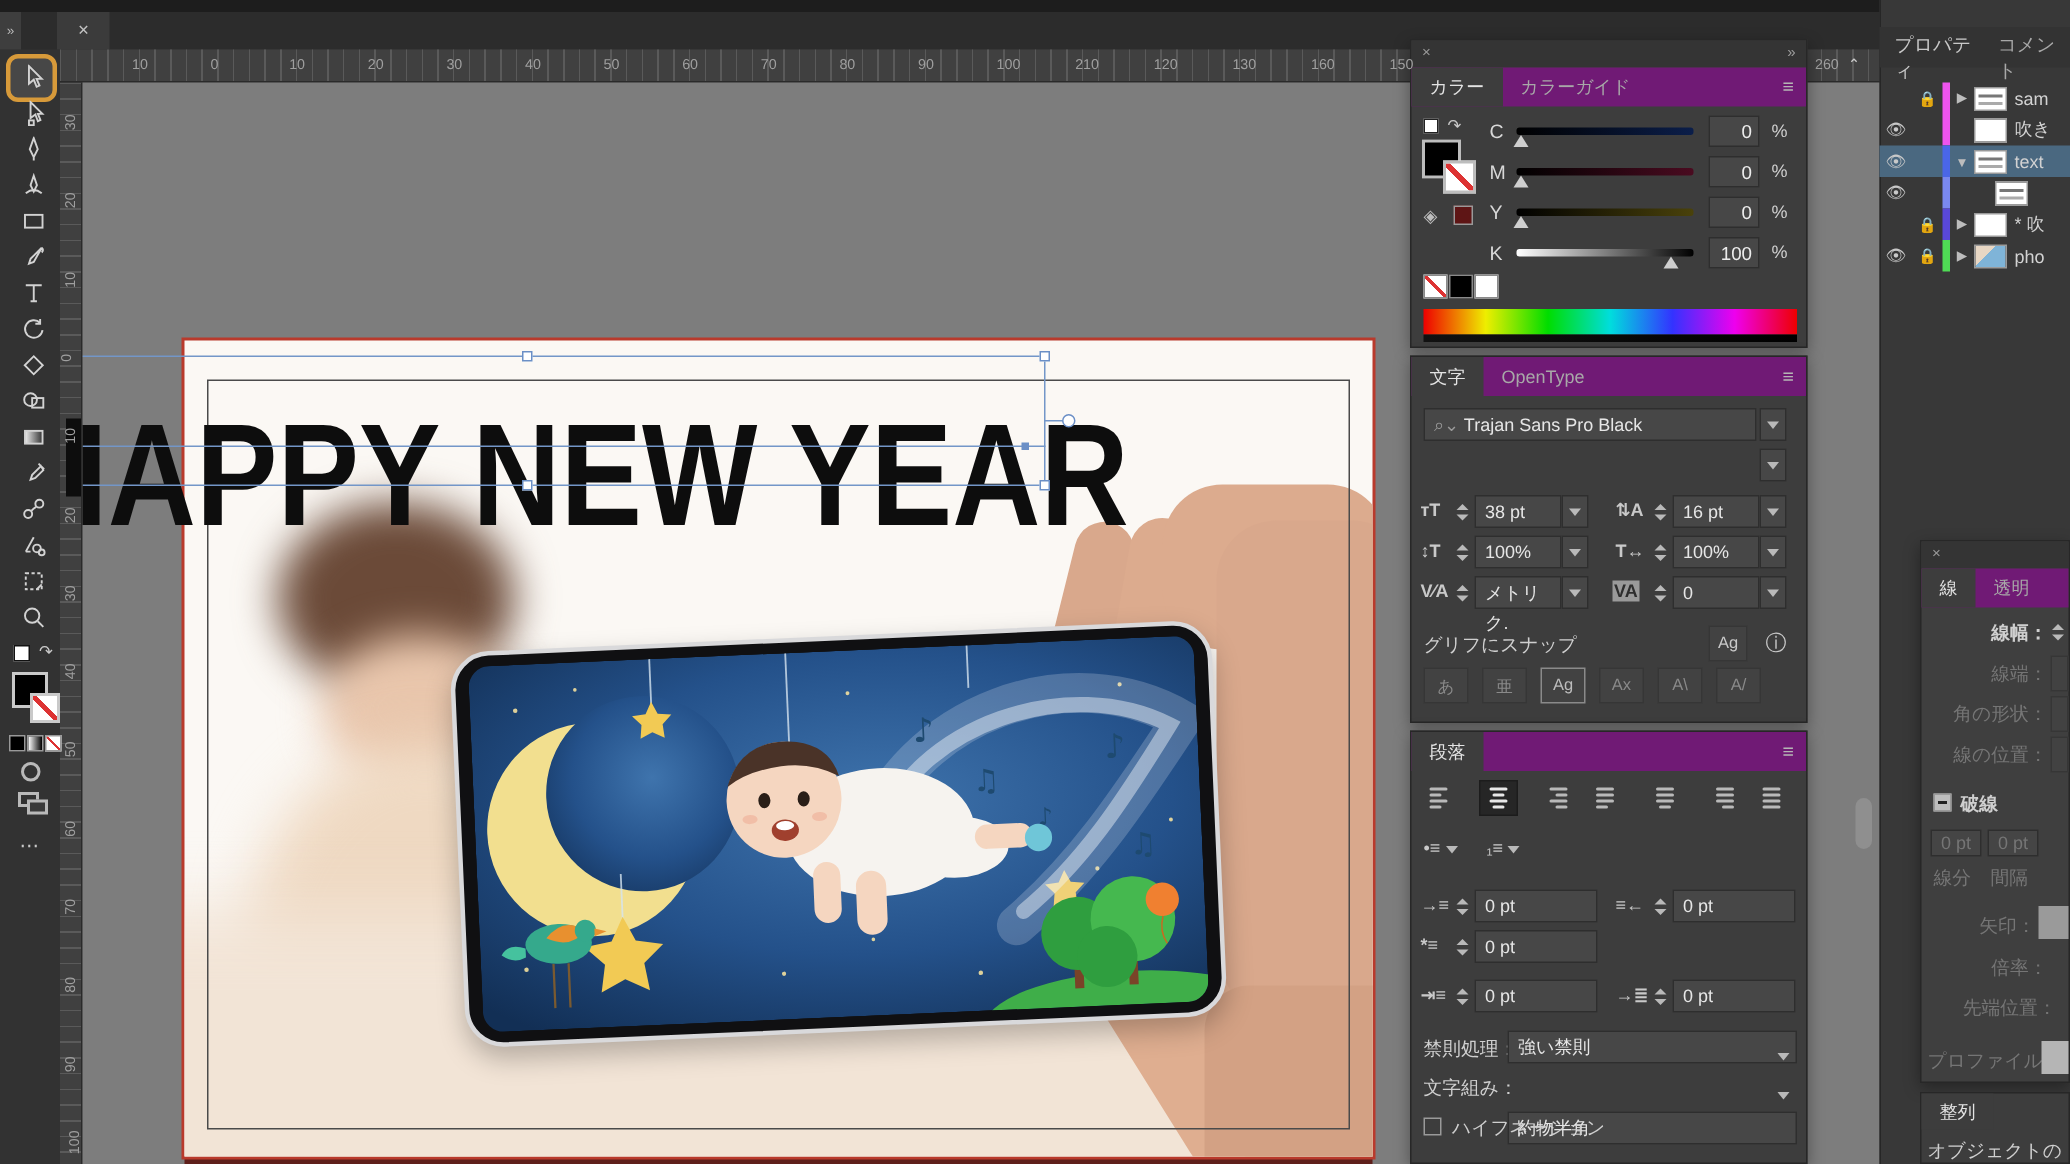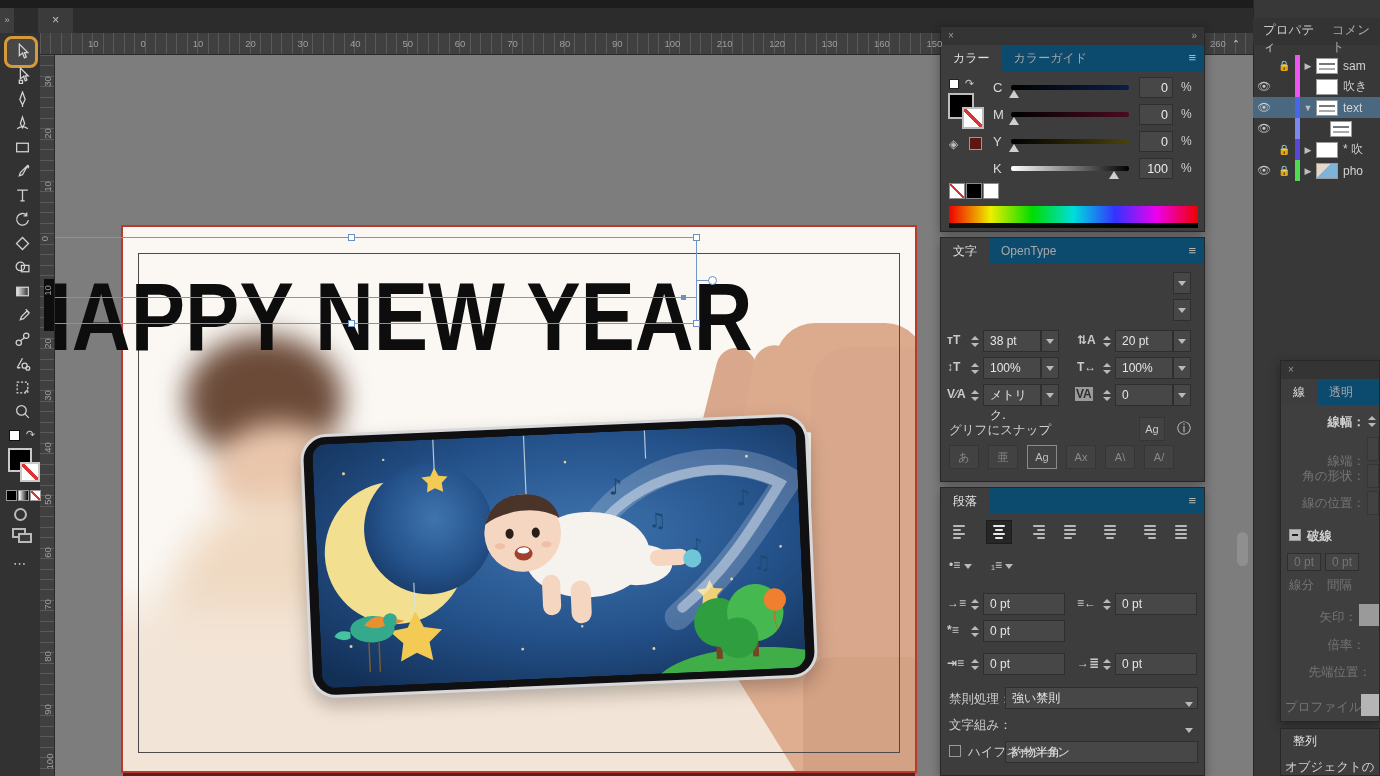--- a/index.html
+++ b/index.html
@@ -55,21 +55,21 @@
   .handle { position:absolute; width:7px; height:7px; background:#fff; border:1px solid #6b8fc6; }
   .handle-circ { position:absolute; width:9px; height:9px; border-radius:50%;
                  background:#fff; border:1px solid #6b8fc6; }
   .handle-dot { position:absolute; width:5px; height:5px; background:#6b8fc6; }
 
   
   .panel { position:absolute; background:#3d3d3d; border:1px solid #272727;
            box-shadow:0 3px 10px rgba(0,0,0,.35); color:#cfcfcf; font-size:12px; }
   .phead { position:relative; height:18px; background:#343434; color:#9a9a9a;
            font-size:10px; line-height:18px; padding:0 7px; }
-  .ptabs { position:relative; height:26px; background:#0c4a6e; display:flex; align-items:flex-end; }
+  .ptabs { position:relative; height:26px; background:#701a75; display:flex; align-items:flex-end; }
   .ptab  { padding:0 12px; line-height:26px; color:#a8a8a8; }
   .ptab.on { background:#3d3d3d; color:#e3e3e3; }
   .pmenu { margin-left:auto; color:#b5b5b5; line-height:26px; padding:0 8px; font-size:13px; }
   .field { position:absolute; background:#474747; border:1px solid #2e2e2e; color:#e6e6e6;
            font-size:12px; line-height:20px; padding:0 6px; height:22px; }
   .chev { width:0; height:0; border-left:4px solid transparent; border-right:4px solid transparent;
           border-top:5px solid #b9b9b9; display:inline-block; }
   .chevbox { position:absolute; width:18px; height:22px; background:#474747;
              border:1px solid #2e2e2e; display:flex; align-items:center; justify-content:center; }
   .stepper { position:absolute; width:11px; height:22px; display:flex; flex-direction:column;
@@ -325,20 +325,23 @@
     <div class="abs" style="left:8px;top:179px;width:249px;height:17px;background:linear-gradient(90deg,#e00,#ee0,#0d0,#0dd,#33f,#e0e,#e00);"></div>
     <div class="abs" style="left:8px;top:196px;width:249px;height:5px;background:linear-gradient(90deg,#111,#000);"></div>
   </div>
 
   <div class="panel" style="left:940px;top:237px;width:265px;height:245px;">
     <div class="ptabs">
       <div class="ptab on">文字</div>
       <div class="ptab">OpenType</div>
       <div class="pmenu">≡</div>
     </div>
+    <div class="field" style="left:8px;top:34px;width:222px;">
+      <span style="color:#9a9a9a;">⌕⌄ </span><span>Trajan Sans Pro Black</span>
+    </div>
     <div class="chevbox" style="left:232px;top:34px;">
         <i class="chev"></i>
       </div>
     <div class="chevbox" style="left:232px;top:61px;">
         <i class="chev"></i>
       </div>
 
     <div class="ficon" style="left:6px;top:95px;">ᴛT</div>
     <div class="stepper" style="left:28px;top:92px;">
         <i class="up"></i>
@@ -346,21 +349,21 @@
       </div>
     <div class="field" style="left:42px;top:92px;width:58px;">38 pt</div>
     <div class="chevbox" style="left:100px;top:92px;">
         <i class="chev"></i>
       </div>
     <div class="ficon" style="left:136px;top:95px;">⇅A</div>
     <div class="stepper" style="left:160px;top:92px;">
         <i class="up"></i>
         <i class="dn"></i>
       </div>
-    <div class="field" style="left:174px;top:92px;width:58px;">20 pt</div>
+    <div class="field" style="left:174px;top:92px;width:58px;">16 pt</div>
     <div class="chevbox" style="left:232px;top:92px;">
         <i class="chev"></i>
       </div>
 
     <div class="ficon" style="left:6px;top:122px;">↕T</div>
     <div class="stepper" style="left:28px;top:119px;">
         <i class="up"></i>
         <i class="dn"></i>
       </div>
     <div class="field" style="left:42px;top:119px;width:58px;">100%</div>
@@ -515,21 +518,21 @@
     </div>
     <div class="ptabs">
       <div class="ptab on">線</div>
       <div class="ptab">透明</div>
     </div>
     <div class="lbl" style="right:14px;top:53px;font-weight:700;">線幅：</div>
     <div class="stepper" style="right:2px;top:49px;">
         <i class="up"></i>
         <i class="dn"></i>
       </div>
-    <div class="lbl dis" style="right:14px;top:92px;">線端：</div>
+    <div class="lbl dis" style="right:14px;top:80px;">線端：</div>
     <div class="gbtn" style="right:0;top:76px;width:12px;"></div>
     <div class="lbl dis" style="right:14px;top:107px;">角の形状：</div>
     <div class="gbtn" style="right:0;top:103px;width:12px;"></div>
     <div class="lbl dis" style="right:14px;top:134px;">線の位置：</div>
     <div class="gbtn" style="right:0;top:130px;width:12px;"></div>
 
     <div class="checkbox" style="left:8px;top:168px;background:#bdbdbd;">
         <div style="position:absolute;left:2px;top:4px;width:6px;height:2px;background:#222;"></div>
       </div>
     <div class="lbl" style="left:26px;top:167px;font-weight:700;">破線</div>

